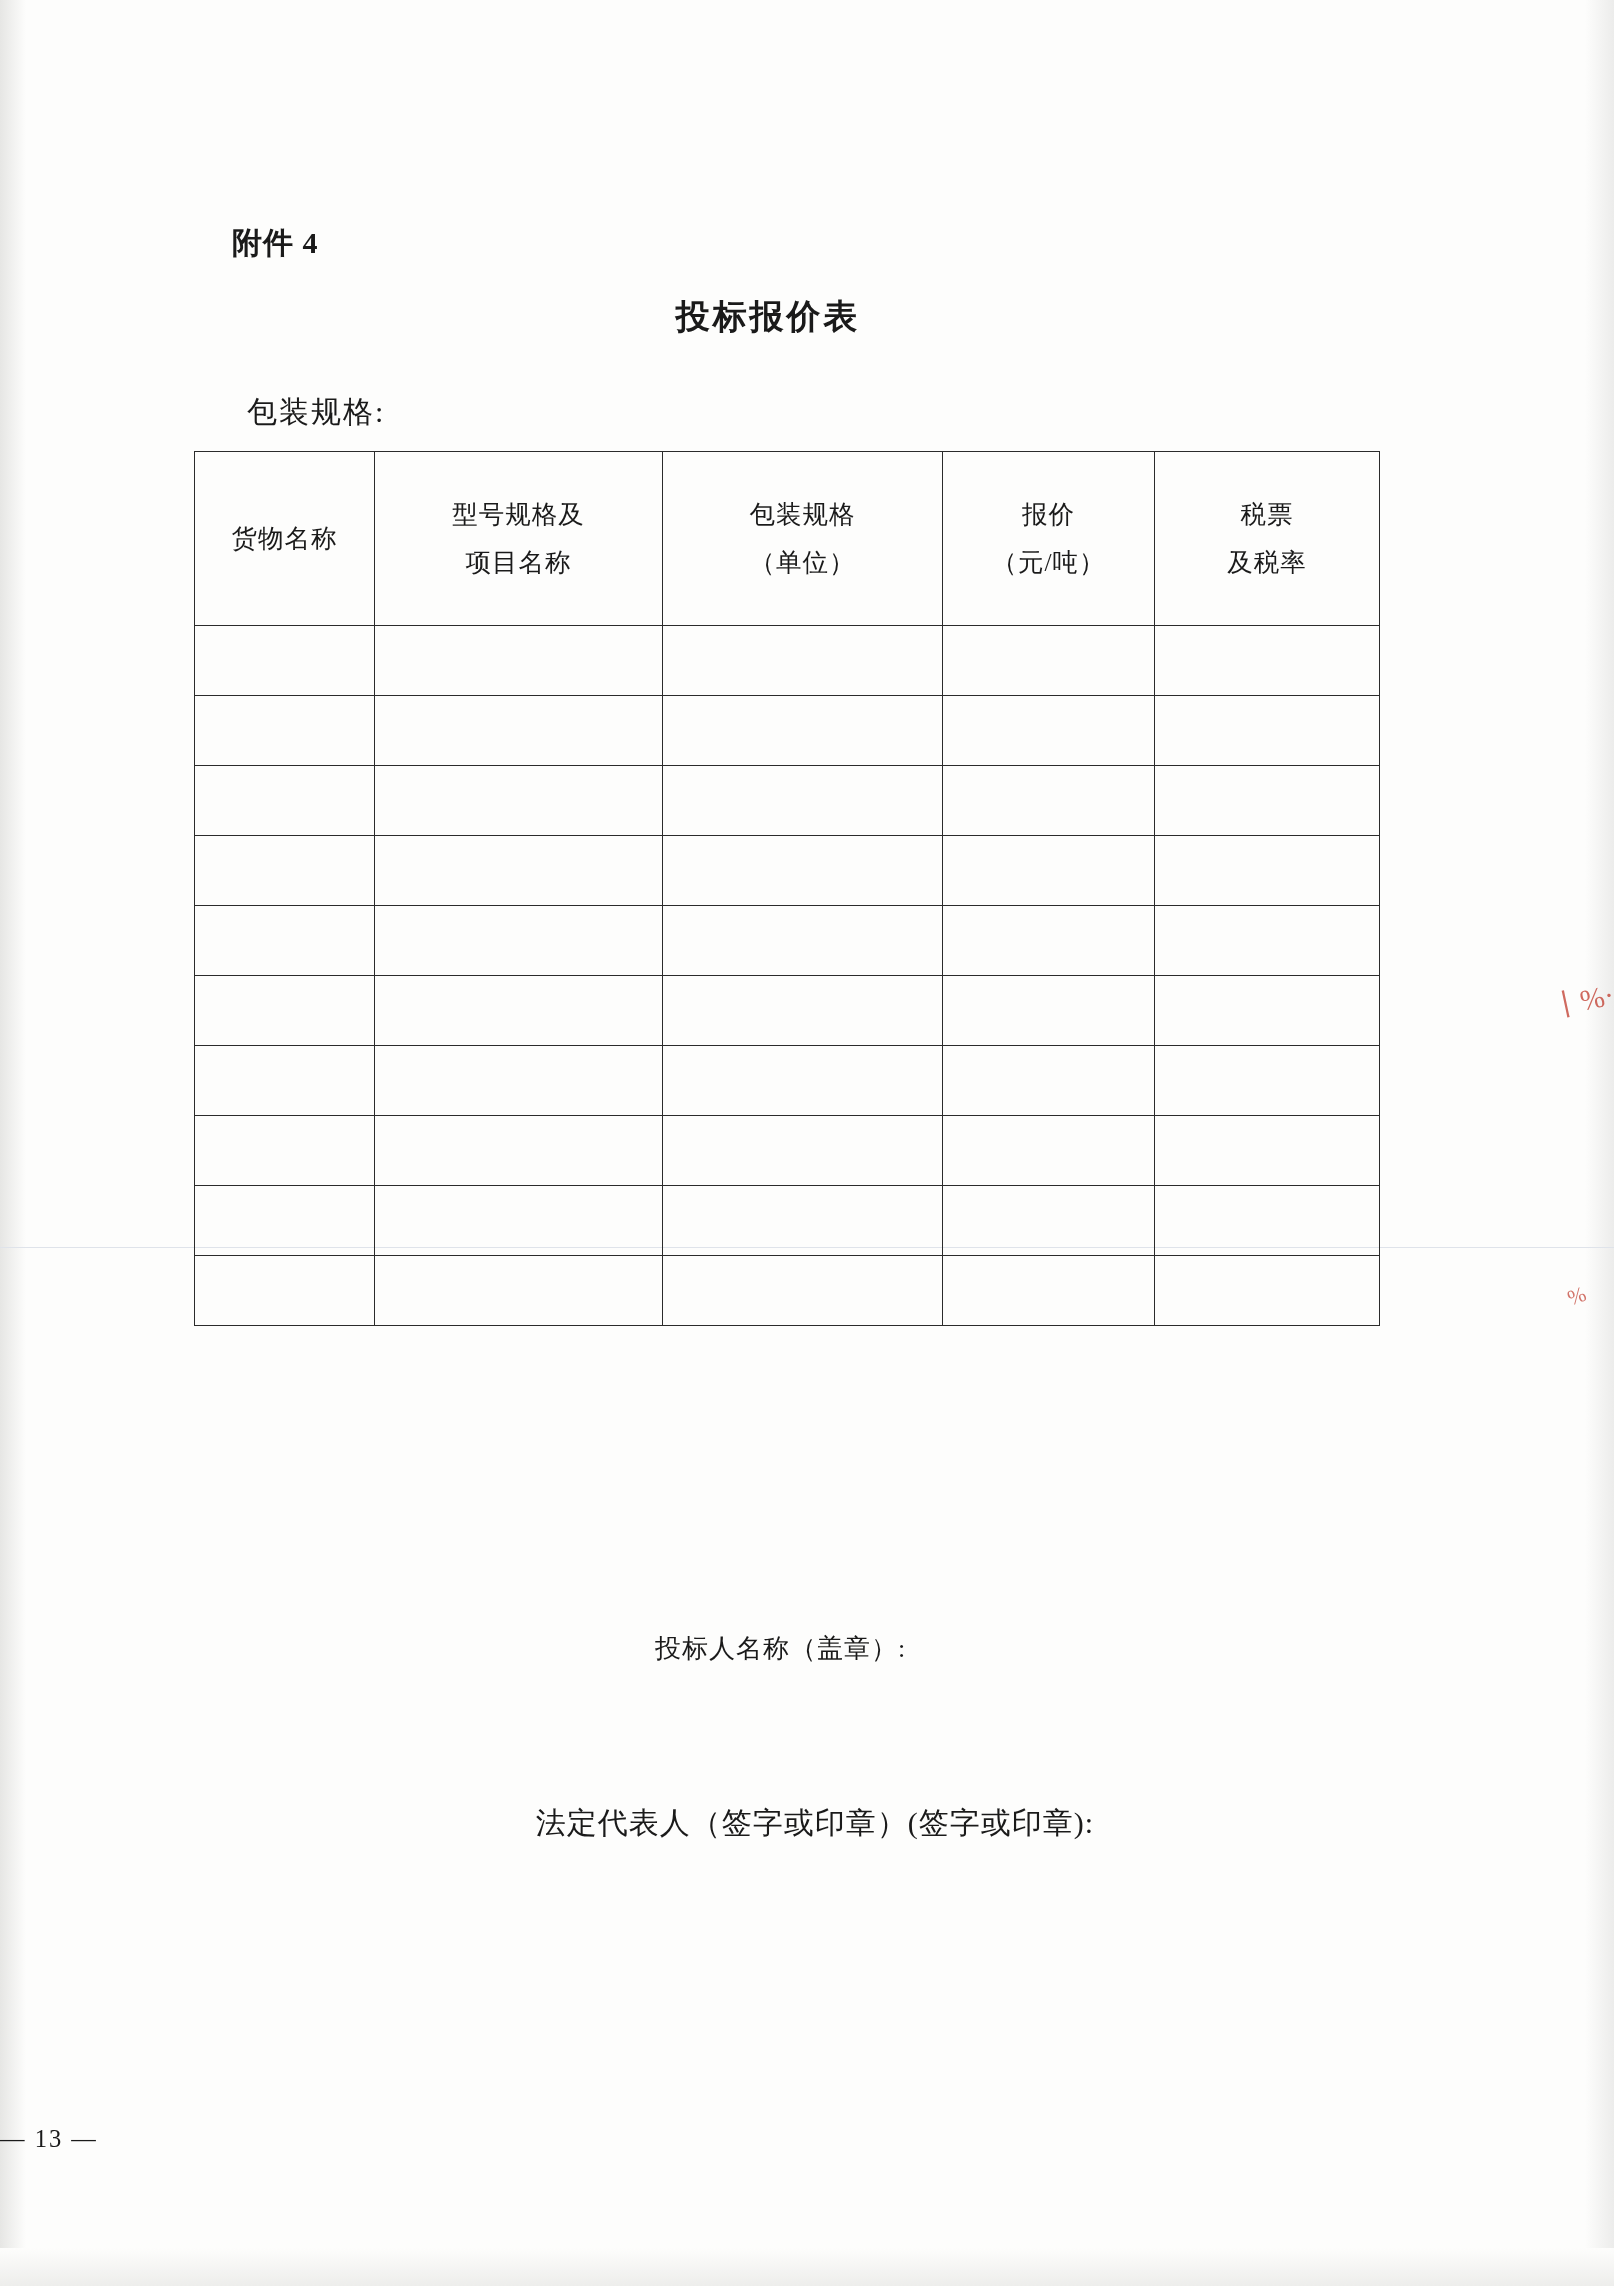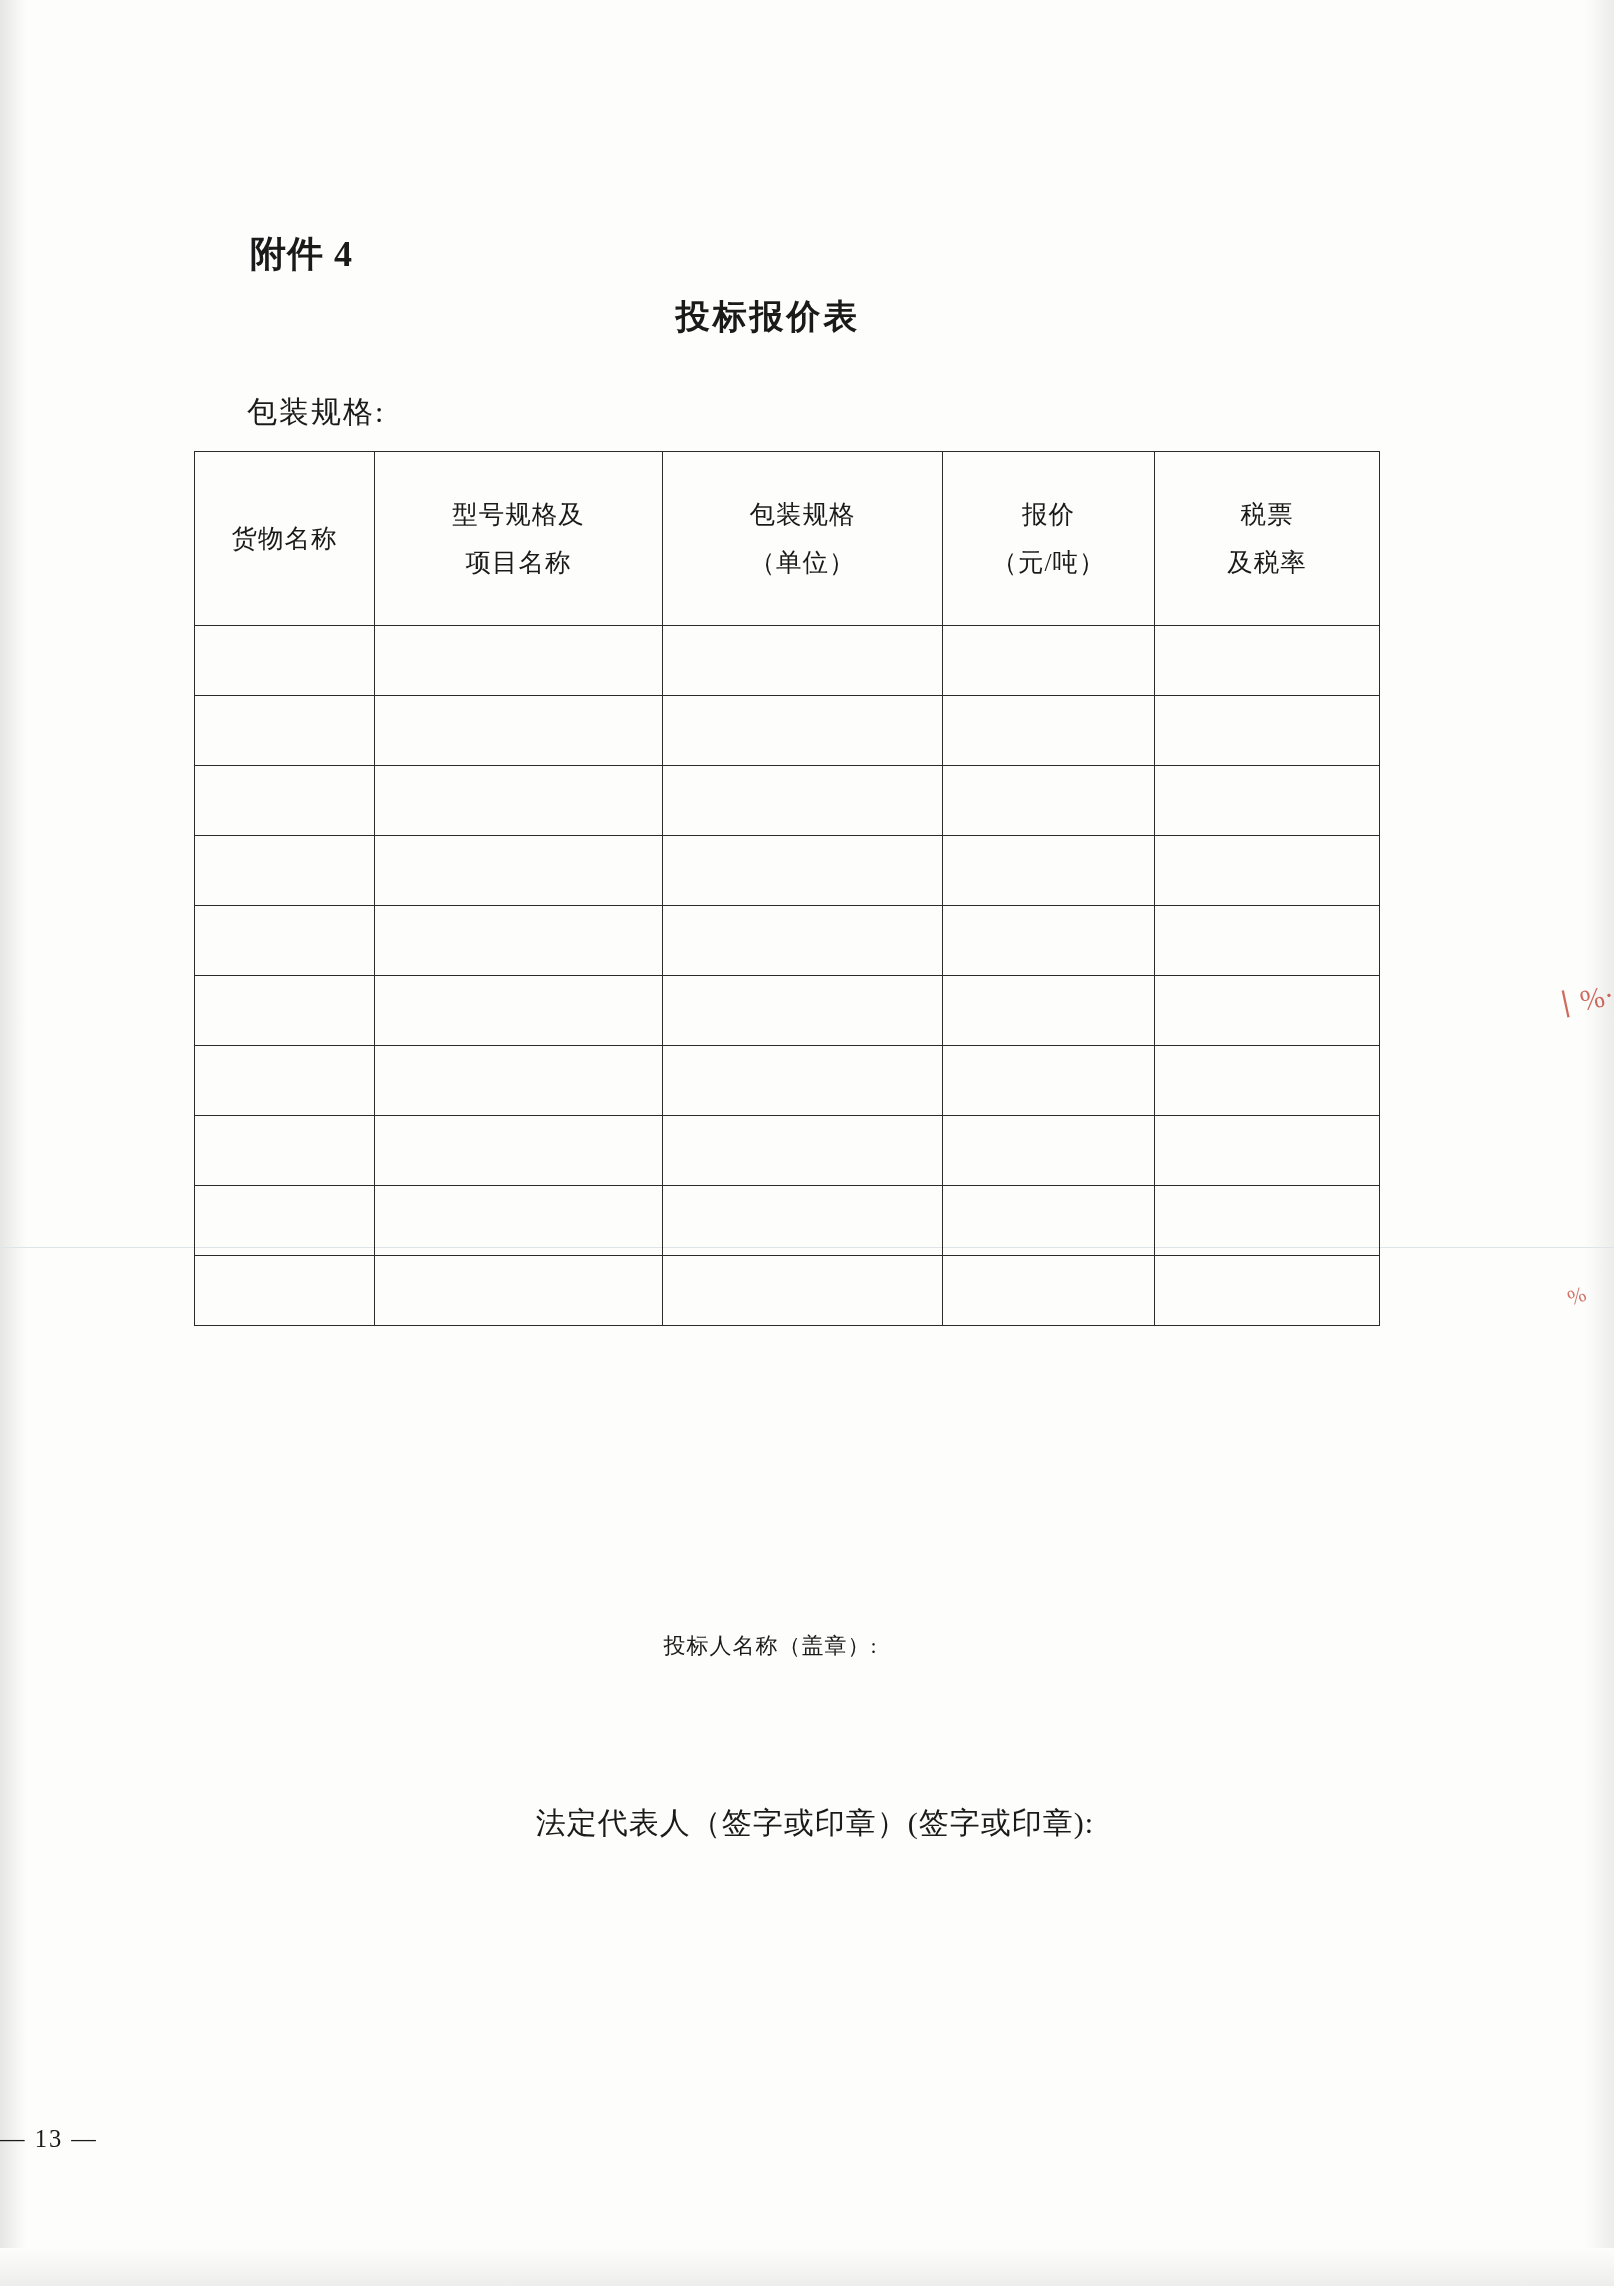--- a/index.html
+++ b/index.html
@@ -45,26 +45,25 @@
     left: 0;
     top: 1247px;
     width: 1614px;
     height: 1px;
     background: #dfe3ea;
     pointer-events: none;
   }
 
   .attach-label {
     position: absolute;
-    left: 250px;
+    left: 232px;
     top: 223px;
-    font-size: 36px;
+    font-size: 30px;
     font-weight: bold;
     letter-spacing: 1px;
-    margin-top: 7px;
   }
 
   .doc-title {
     position: absolute;
     left: 0;
     top: 294px;
     width: 1614px;
     text-align: center;
     font-size: 34px;
     font-weight: bold;
@@ -111,25 +110,25 @@
   .col-1 { width: 180px; }
   .col-2 { width: 288px; }
   .col-3 { width: 280px; }
   .col-4 { width: 212px; }
   .col-5 { width: 225px; }
 
   .hdr-line { display: block; }
 
   .sig-bidder {
     position: absolute;
-    left: 4px;
+    left: 14px;
     top: 1631px;
     width: 1500px;
     text-align: center;
-    font-size: 22px;
+    font-size: 26px;
     letter-spacing: 1px;
   }
   .sig-bidder .inner { display: inline-block; margin-left: 33px; }
 
   .sig-legal {
     position: absolute;
     left: 0;
     top: 1803px;
     width: 1614px;
     text-align: center;

